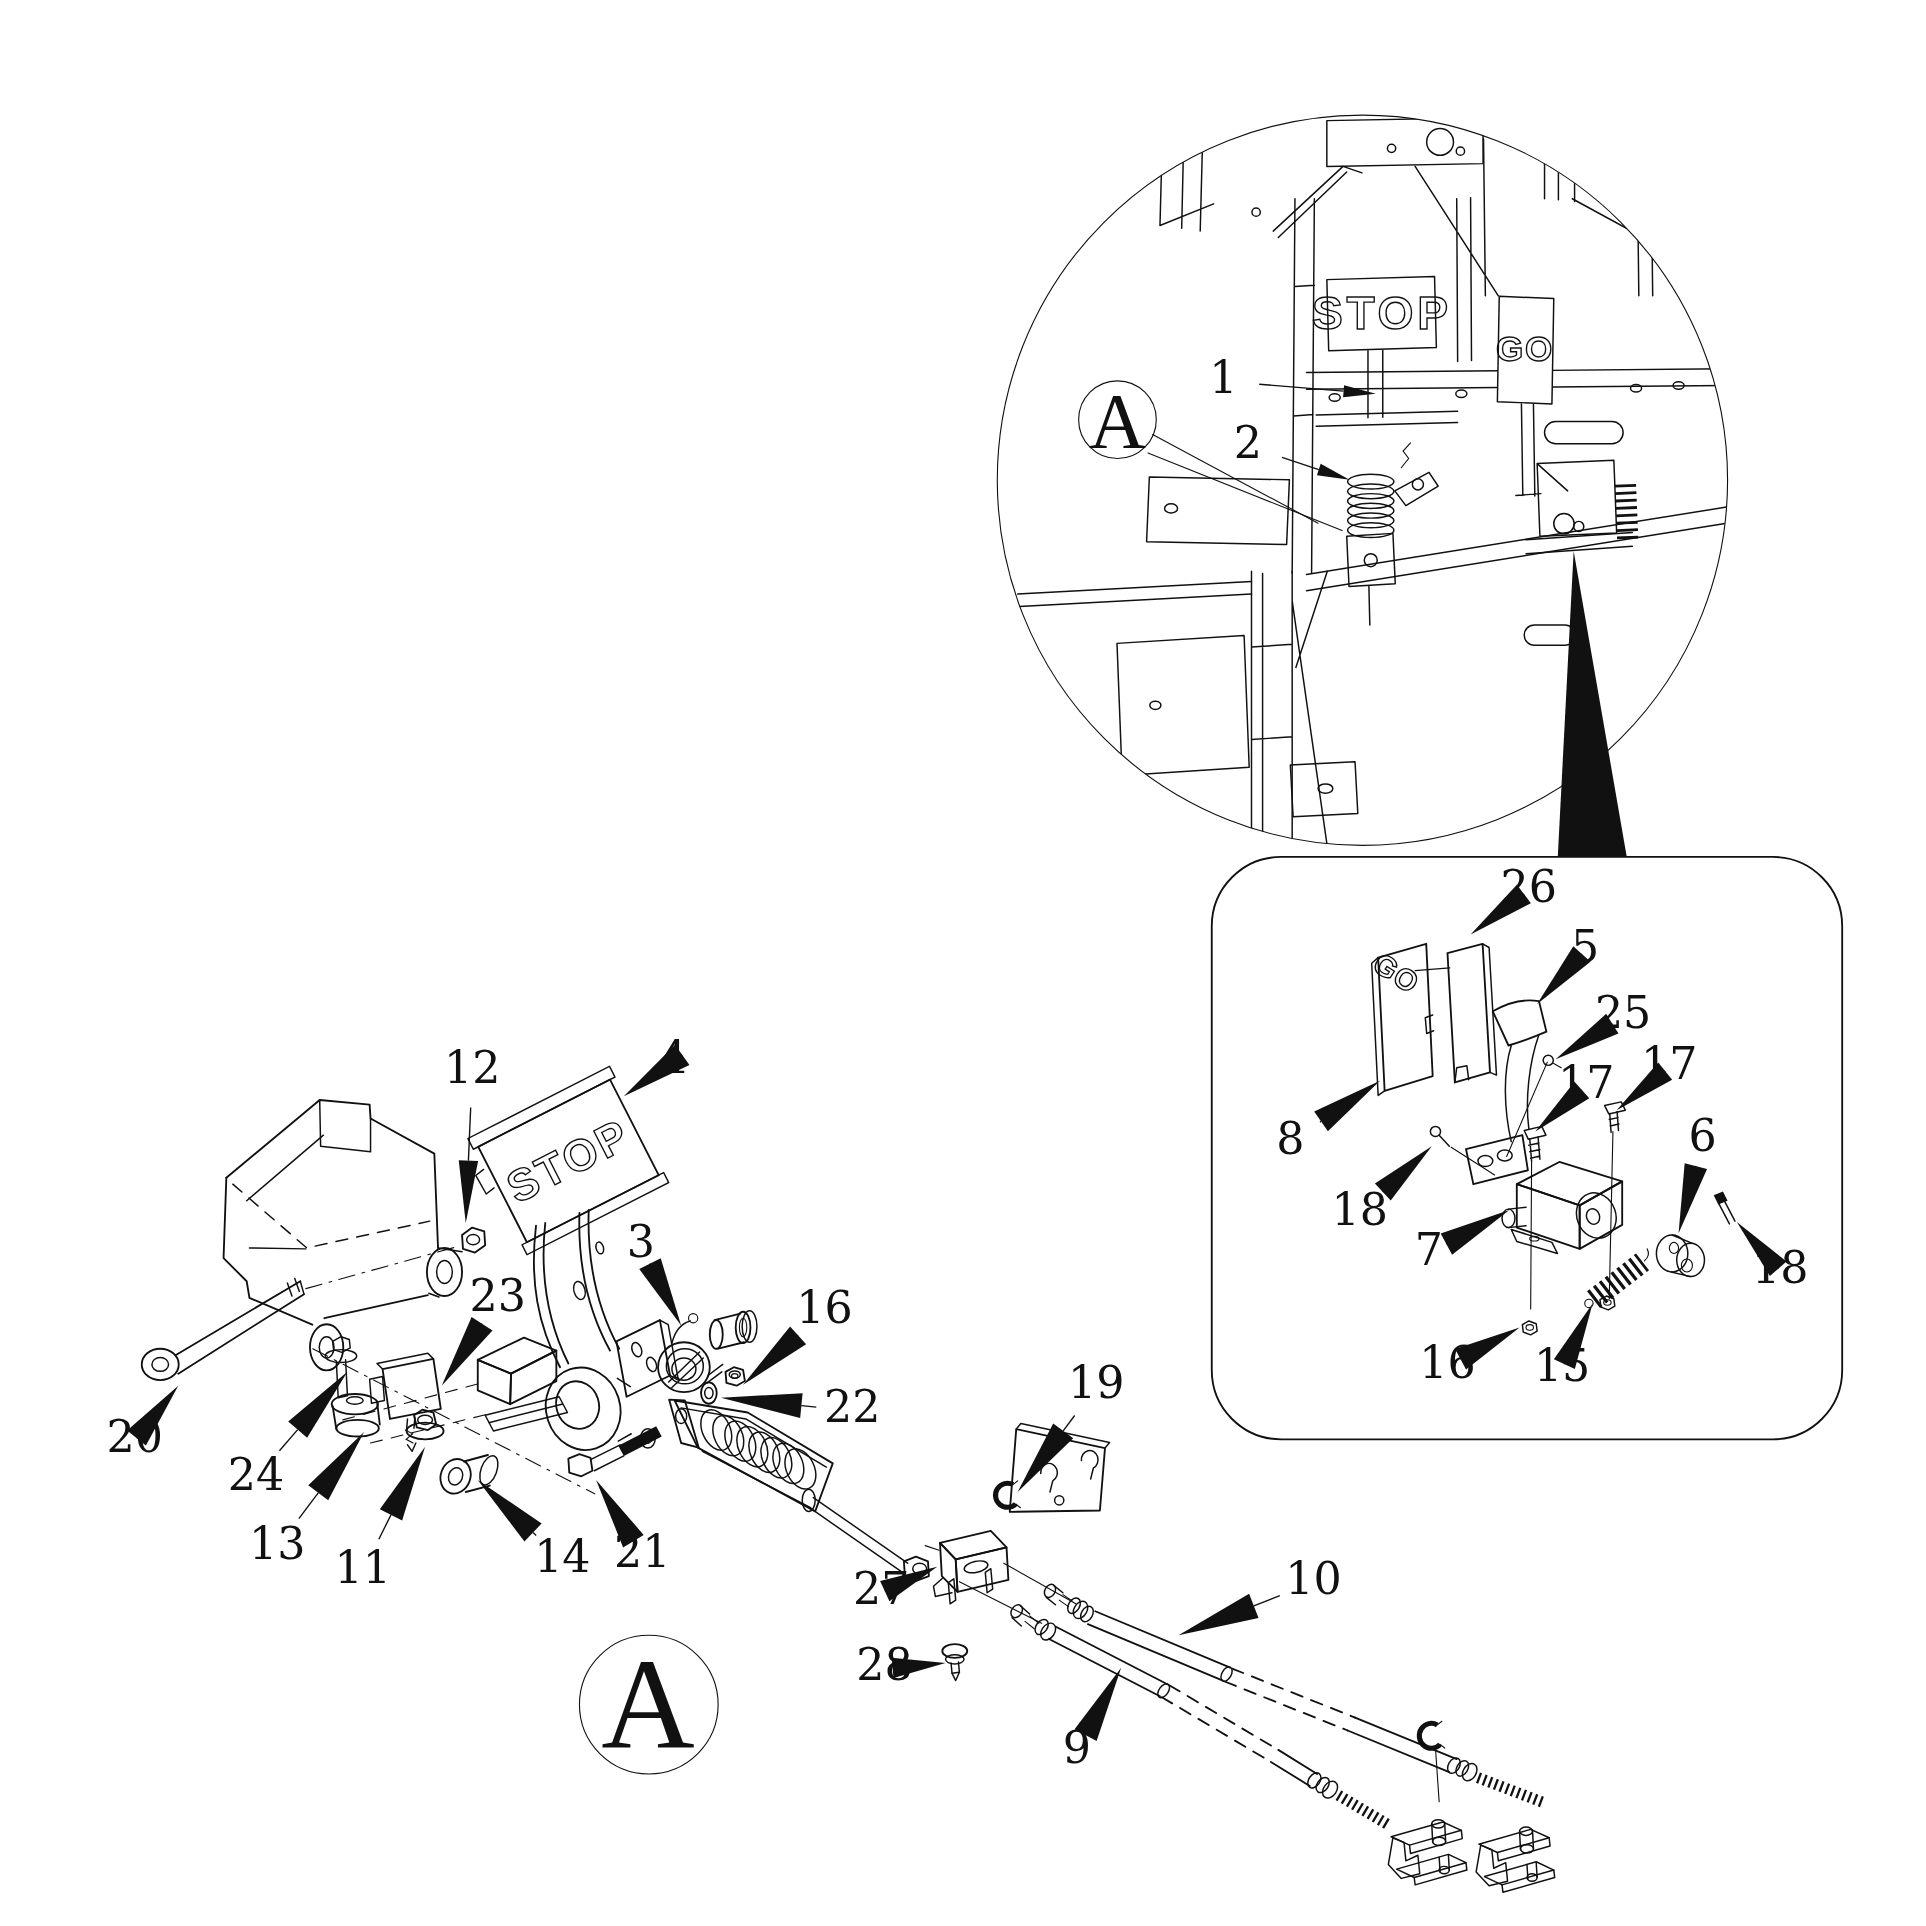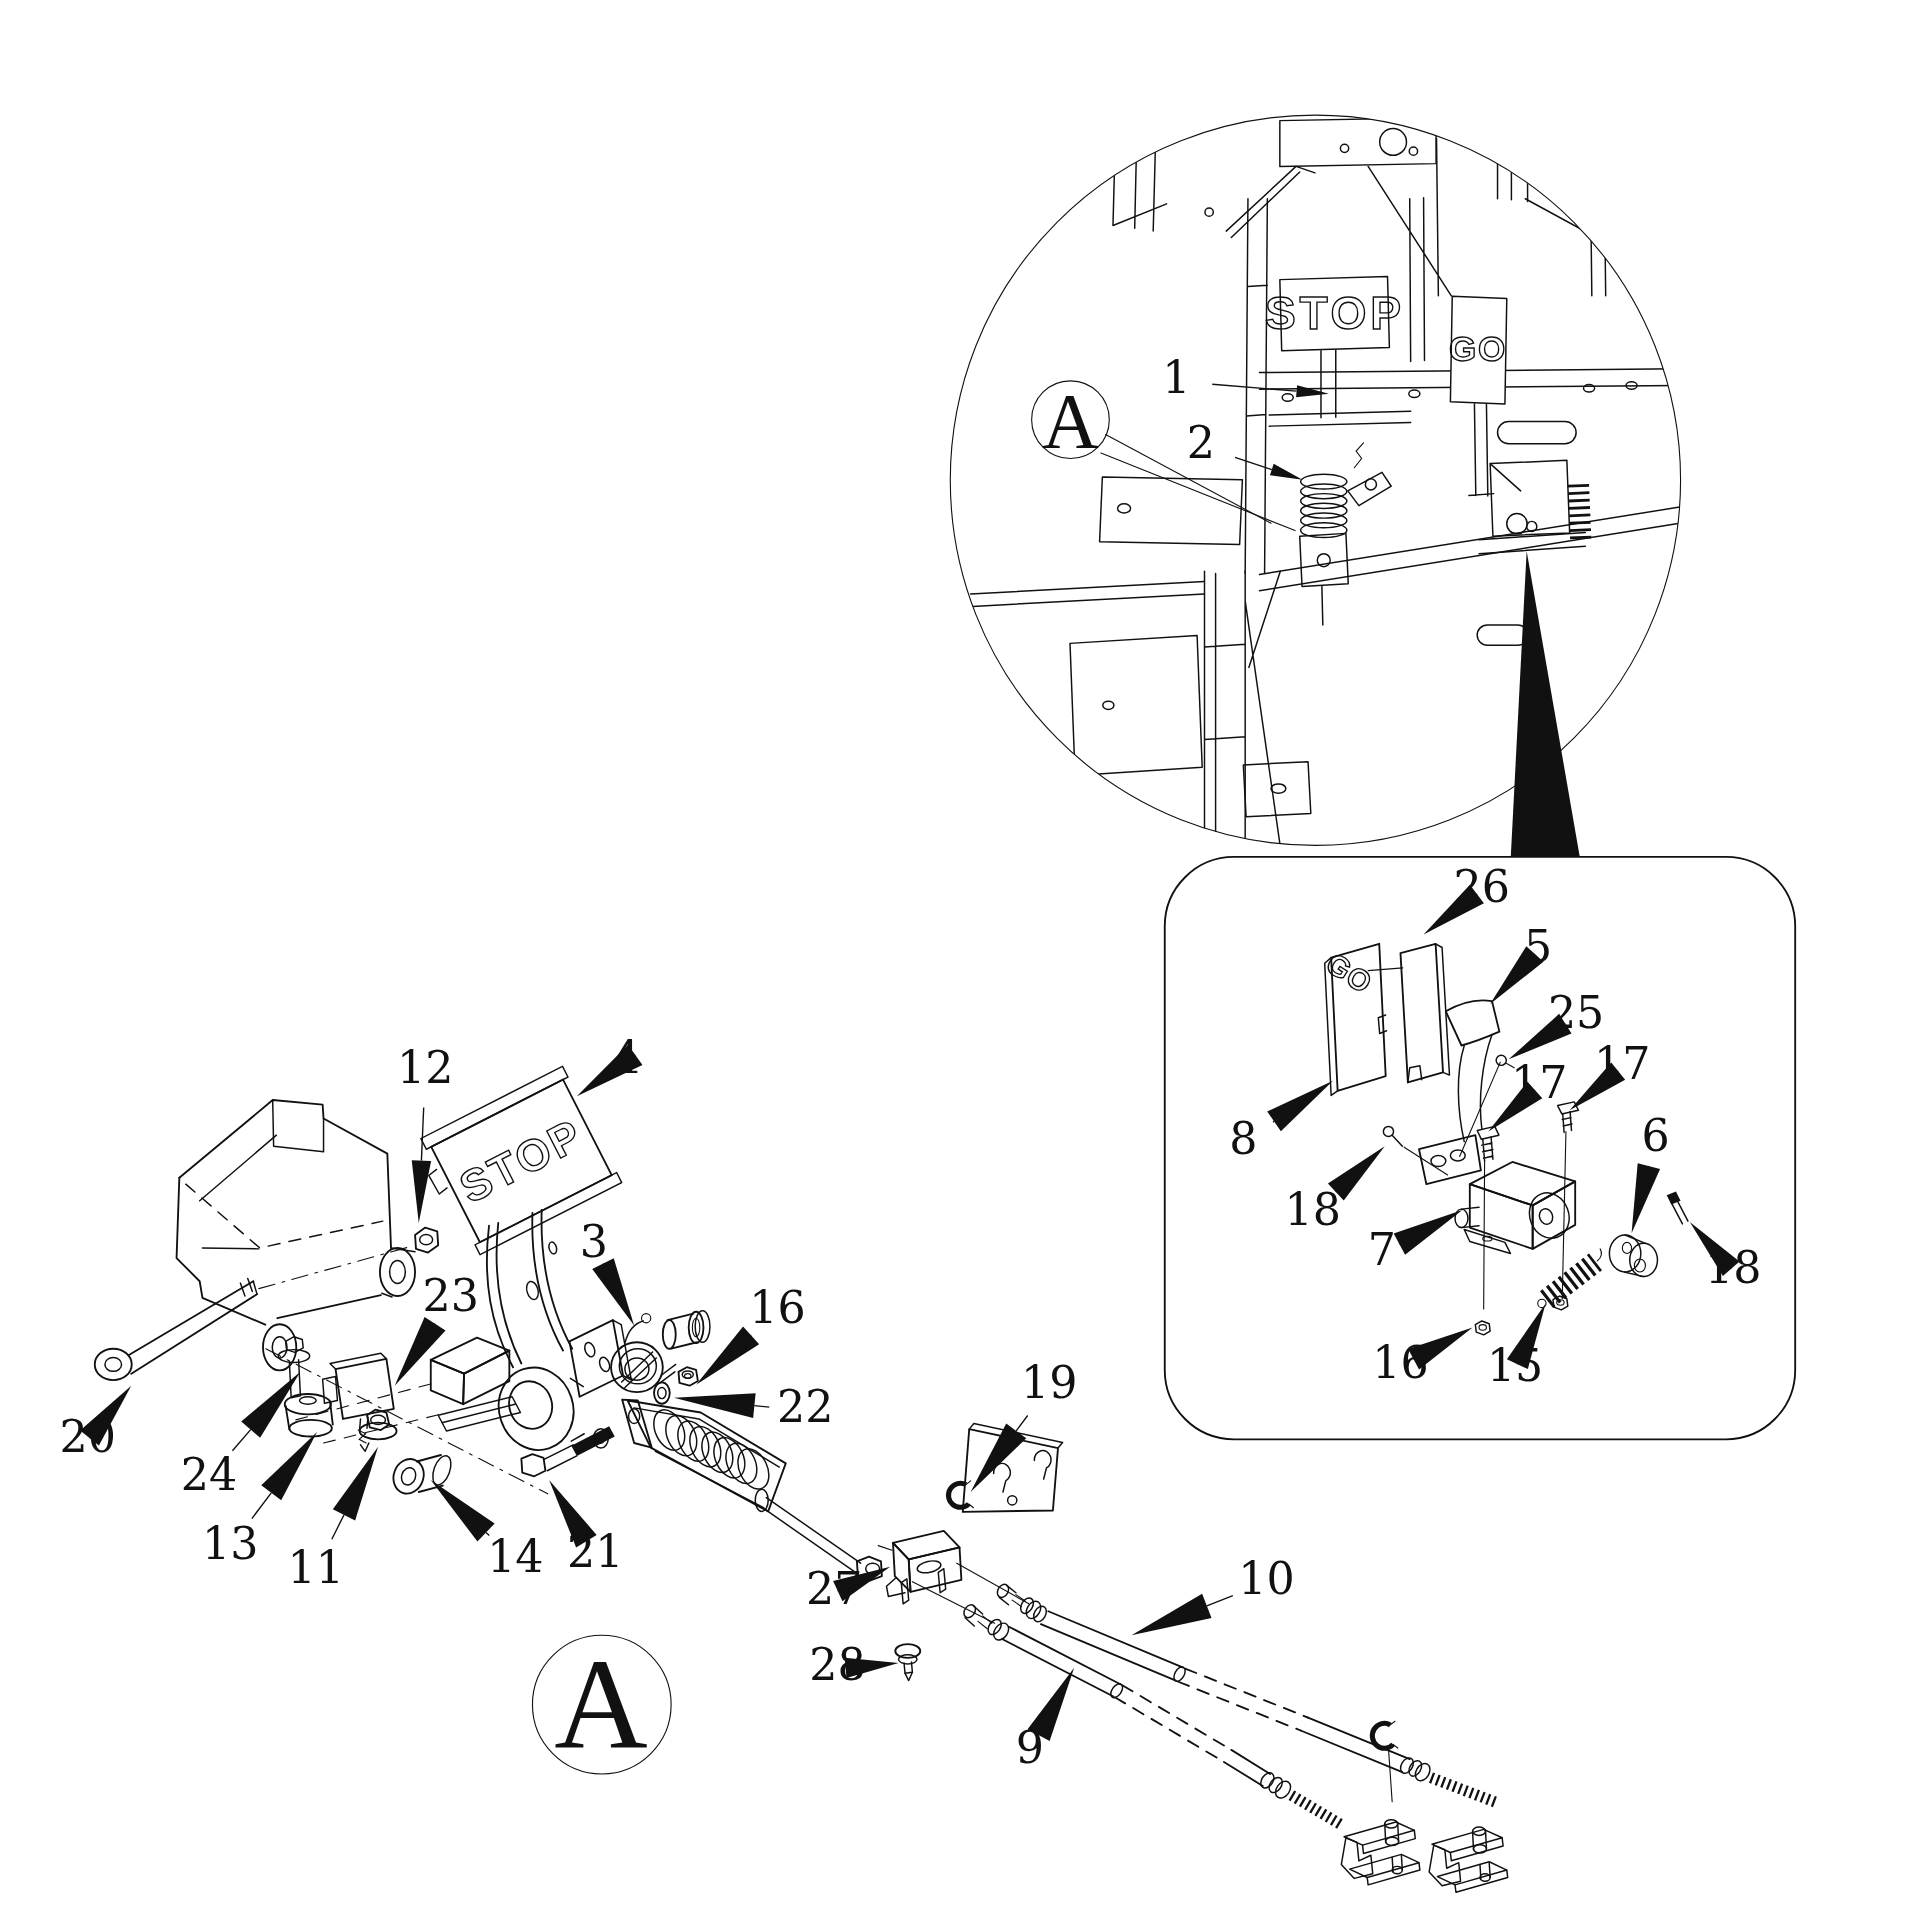--- a/index.html
+++ b/index.html
@@ -1,16 +1,16 @@
 <!DOCTYPE html>
 <html style="font-size:7.4px"><head>
 <meta charset="utf-8">
 <style>
   html,body{margin:0;padding:0;background:#ffffff;}
-  .stage{width:1730px;height:1926px;position:relative;background:#ffffff;}
+  .stage{width:1730px;height:1926px;position:relative;background:#ffffff;padding-left:47px;}
   svg{display:block;}
   .ln  {fill:none;stroke:#111111;stroke-width:4;stroke-linecap:round;stroke-linejoin:round;}
   .ln2 {fill:none;stroke:#111111;stroke-width:3.2;stroke-linecap:round;stroke-linejoin:round;}
   .th  {fill:none;stroke:#111111;stroke-width:2.4;stroke-linecap:round;}
   .wfill{fill:#ffffff;stroke:#111111;stroke-width:4;stroke-linejoin:round;}
   .wfill2{fill:#ffffff;stroke:#111111;stroke-width:3.2;stroke-linejoin:round;}
   .blk {fill:#111111;stroke:none;}
   .dash{stroke-dasharray:36 16 6 16;}
   .dash2{stroke-dasharray:26 20;}
   .coilA{fill:none;stroke:#111111;stroke-width:46;stroke-dasharray:6 10;}

